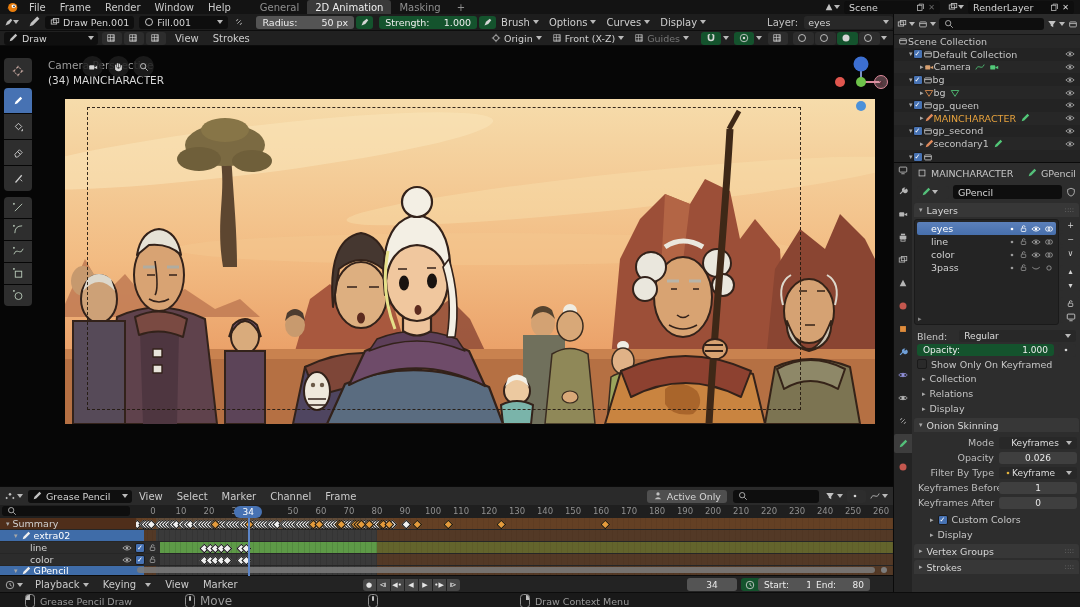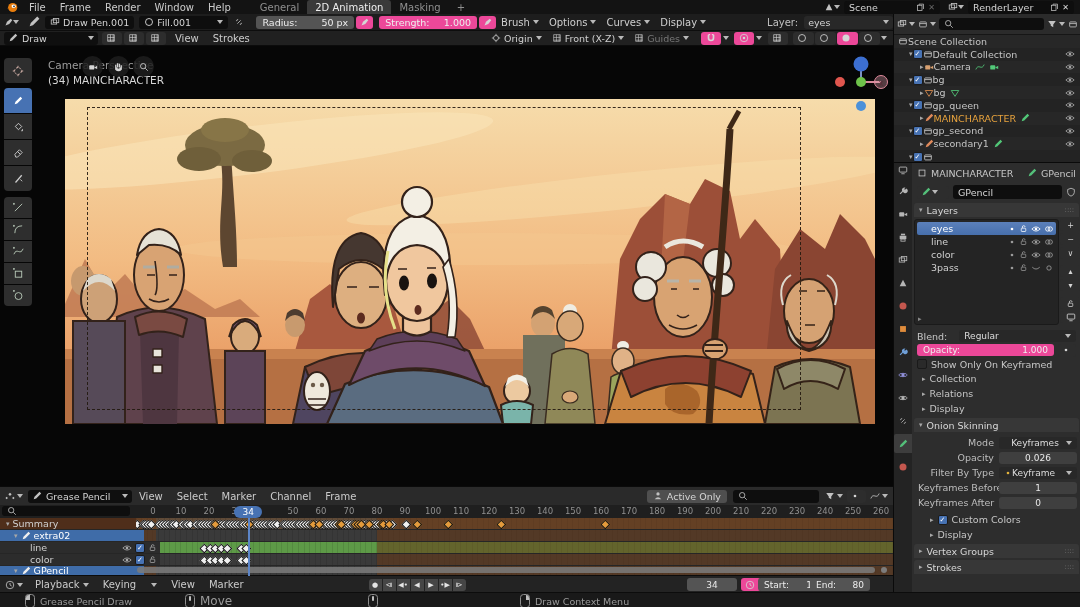--- a/index.html
+++ b/index.html
@@ -14,21 +14,21 @@
   
   #row1{left:0;top:0;width:1080px;height:14px;background:#131313;}
   #row2{left:0;top:14px;width:893px;height:16px;background:#1d1d1d;border-bottom:1px solid #0d0d0d;}
   #vph{left:0;top:31px;width:893px;height:14px;background:#202020;border-bottom:1px solid #0b0b0b;}
   .menu-item{padding:0 7px;color:#cbcbcb;font-size:10px;}
   .wtab{padding:0 8px;height:14px;display:flex;align-items:center;color:#8f8f8f;font-size:10px;border-radius:3px 3px 0 0;}
   .wtab.active{background:#3a3a3a;color:#eee;}
   .chip{background:#0e0e0e;border-radius:3px;height:13px;display:flex;align-items:center;gap:3px;padding:0 5px;font-size:9.5px;color:#d5d5d5;}
   .btnc{background:#2d2d2d;border-radius:3px;height:13px;display:flex;align-items:center;gap:3px;padding:0 4px;font-size:9.5px;color:#d5d5d5;}
   .slider{border-radius:3px;height:13px;display:flex;align-items:center;justify-content:space-between;padding:0 6px;font-size:9.5px;color:#eee;}
-  .blue{background:#ec4899;}
+  .blue{background:#14532d;}
   .grey{background:#545454;}
   .chev{width:0;height:0;border-left:3px solid transparent;border-right:3px solid transparent;border-top:4px solid #b9b9b9;display:inline-block;}
   
   #viewport{left:0;top:46px;width:893px;height:440px;background:#060606;overflow:hidden;}
   #art{left:65px;top:53px;width:810px;height:325px;overflow:hidden;}
   #camframe{left:22px;top:8px;width:712px;height:301px;border:1px dashed rgba(35,25,15,.9);}
   #vp-text{left:48px;top:12px;line-height:15px;}
   #vp-text .l1{color:#9d9d9d;font-size:10.5px;}
   #vp-text .l2{color:#d8d8d8;font-size:10.5px;}
   
@@ -1440,21 +1440,21 @@
             <circle cx="6" cy="6" r="4.5" fill="none" stroke="currentColor"></circle>
             <path d="M6 3.5V6l2 1.2" fill="none" stroke="currentColor"></path>
           </svg>
         </span>
         <span class="chev"></span>
       </span>
       <span class="f tx menu-item" style="gap: 3px;">
         <span>Playback</span>
         <span class="chev"></span>
       </span>
-      <span class="f tx menu-item" style="gap: 15px;">
+      <span class="f tx menu-item" style="gap: 9px;">
         <span>Keying</span>
         <span class="chev"></span>
       </span>
       <span class="f tx menu-item" style="gap: 3px;">
         <span>View</span>
       </span>
       <span class="f tx menu-item" style="gap: 3px;">
         <span>Marker</span>
       </span>
       <span class="f" style="margin-left: 118px; gap: 1px;">

